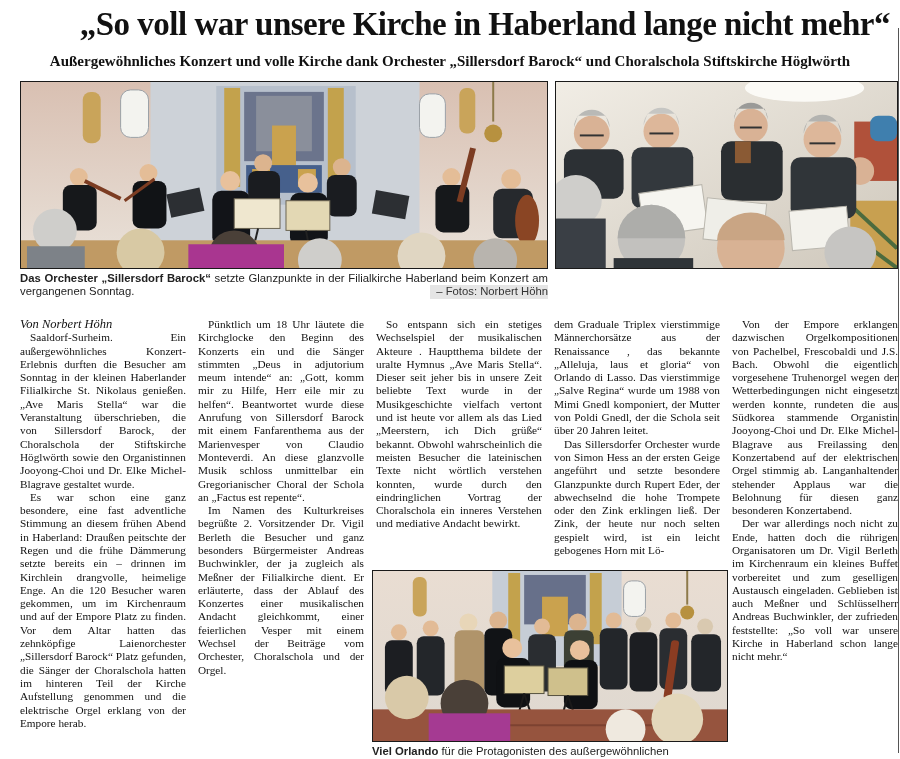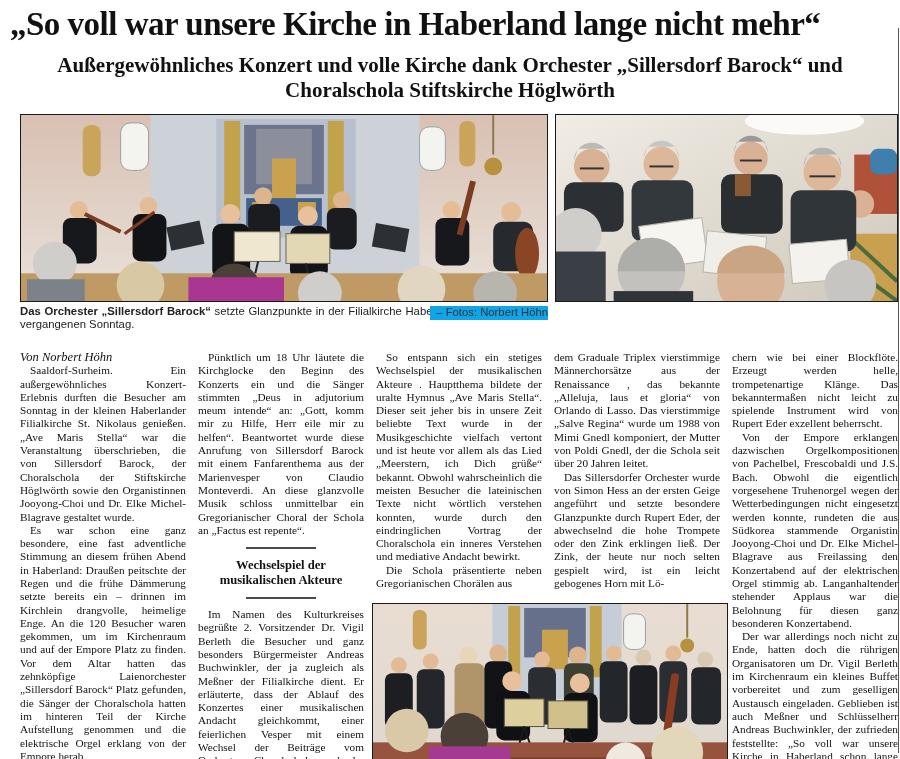--- a/index.html
+++ b/index.html
@@ -1,33 +1,33 @@
 <!DOCTYPE html>
 <html lang="de"><head>
 <meta charset="utf-8">
 <style>
   html,body{margin:0;padding:0;background:#fff;}
   .page{position:relative;width:900px;height:759px;background:#fff;overflow:hidden;
         font-family:"Liberation Serif", serif;color:#111;}
   
-  .headline{margin:6px 10px 5px 10px;text-align:left;font-size:33px;font-weight:bold;
+  .headline{margin:6px 10px 5px 10px;text-align:right;font-size:33px;font-weight:bold;
             letter-spacing:-0.5px;line-height:1.15;}
-  .subheadline{margin-top:9px;text-align:center;font-size:21px;font-weight:bold;}
+  .subheadline{margin-top:9px;text-align:center;font-size:15px;font-weight:bold;}
   
   .photos-row{display:flex;margin:11px 2px 0 20px;gap:7px;height:188px;}
   .photo{border:1px solid #1a1a1a;box-sizing:border-box;overflow:hidden;background:#ccc;}
   .photo svg{display:block;width:100%;height:100%;}
   .photo-left{width:528px;}
   .photo-right{width:343px;}
   .captions-row{display:flex;margin:3px 14px 0 20px;gap:7px;
                 font-family:"Liberation Sans", sans-serif;font-size:11.3px;line-height:13.5px;color:#222;}
   .cap-left{width:528px;position:relative;text-align:justify;}
   .cap-right{width:343px;text-align:justify;}
   .cap-bold{font-weight:bold;}
-  .credit{position:absolute;right:0;bottom:12px;background:#0ea5e9;padding-left:6px;color:#333;}
+  .credit{position:absolute;right:0;bottom:0;background:#e5e5e5;padding-left:6px;color:#333;}
   
   .columns{position:relative;display:flex;gap:12px;margin:19px 2px 0 20px;height:450px;}
   .col{width:166px;font-size:11.25px;line-height:13.3px;text-align:justify;hyphens:auto;}
   .col p{margin:0;text-indent:10px;}
   .col p.noindent{text-indent:0;}
   .byline{font-style:italic;font-size:12.5px;margin-bottom:14px;text-indent:0 !important;}
   .lead{font-weight:normal;}
   .subhead-block{margin:10px 0 9px 0;text-align:center;}
   .subhead-rule{width:70px;height:2px;background:#4a4a4a;margin:0 auto;}
   .subhead-text{font-weight:bold;font-size:12.6px;line-height:15px;margin:9px 0;}
@@ -186,43 +186,33 @@
   <div class="columns">
 
     <div class="col">
       <p class="byline">Von Norbert Höhn</p>
       <p><span class="lead">Saaldorf-Surheim.</span><span> Ein außergewöhnliches Konzert-Erlebnis durften die Besucher am Sonntag in der kleinen Haberlander Filialkirche St. Nikolaus genießen. „Ave Maris Stella“ war die Veranstaltung überschrieben, die von Sillersdorf Barock, der Choralschola der Stiftskirche Höglwörth sowie den Organistinnen Jooyong-Choi und Dr. Elke Michel-Blagrave gestaltet wurde.</span></p>
       <p>Es war schon eine ganz besondere, eine fast adventliche Stimmung an diesem frühen Abend in Haberland: Draußen peitschte der Regen und die frühe Dämmerung setzte bereits ein – drinnen im Kirchlein drangvolle, heimelige Enge. An die 120 Besucher waren gekommen, um im Kirchenraum und auf der Empore Platz zu finden. Vor dem Altar hatten das zehnköpfige Laienorchester „Sillersdorf Barock“ Platz gefunden, die Sänger der Choralschola hatten im hinteren Teil der Kirche Aufstellung genommen und die elektrische Orgel erklang von der Empore herab.</p>
     </div>
 
     <div class="col">
       <p>Pünktlich um 18 Uhr läutete die Kirchglocke den Beginn des Konzerts ein und die Sänger stimmten „Deus in adjutorium meum intende“ an: „Gott, komm mir zu Hilfe, Herr eile mir zu helfen“. Beantwortet wurde diese Anrufung von Sillersdorf Barock mit einem Fanfarenthema aus der Marienvesper von Claudio Monteverdi. An diese glanzvolle Musik schloss unmittelbar ein Gregorianischer Choral der Schola an „Factus est repente“.</p>
-      <div class="subhead-block">
-        <div class="subhead-rule"></div>
-        <div class="subhead-text">
-          <span>Wechselspiel der</span><br>
-          <span>musikalischen Akteure</span>
-        </div>
-        <div class="subhead-rule"></div>
-      </div>
       <p>Im Namen des Kulturkreises begrüßte 2. Vorsitzender Dr. Vigil Berleth die Besucher und ganz besonders Bürgermeister Andreas Buchwinkler, der ja zugleich als Meßner der Filialkirche dient. Er erläuterte, dass der Ablauf des Konzertes einer musikalischen Andacht gleichkommt, einer feierlichen Vesper mit einem Wechsel der Beiträge vom Orchester, Choralschola und der Orgel.</p>
     </div>
 
     <div class="col">
       <p>So entspann sich ein stetiges Wechselspiel der musikalischen Akteure . Hauptthema bildete der uralte Hymnus „Ave Maris Stella“. Dieser seit jeher bis in unsere Zeit beliebte Text wurde in der Musikgeschichte vielfach vertont und ist heute vor allem als das Lied „Meerstern, ich Dich grüße“ bekannt. Obwohl wahrscheinlich die meisten Besucher die lateinischen Texte nicht wörtlich verstehen konnten, wurde durch den eindringlichen Vortrag der Choralschola ein inneres Verstehen und mediative Andacht bewirkt.</p>
-      <p>Die Schola präsentierte neben Gregorianischen Chorälen aus</p>
     </div>
 
     <div class="col">
       <p class="noindent">dem Graduale Triplex vierstimmige Männerchorsätze aus der Renaissance , das bekannte „Alleluja, laus et gloria“ von Orlando di Lasso. Das vierstimmige „Salve Regina“ wurde um 1988 von Mimi Gnedl komponiert, der Mutter von Poldi Gnedl, der die Schola seit über 20 Jahren leitet.</p>
       <p>Das Sillersdorfer Orchester wurde von Simon Hess an der ersten Geige angeführt und setzte besondere Glanzpunkte durch Rupert Eder, der abwechselnd die hohe Trompete oder den Zink erklingen ließ. Der Zink, der heute nur noch selten gespielt wird, ist ein leicht gebogenes Horn mit Lö-</p>
     </div>
 
     <div class="col">
-      <p class="noindent">chern wie bei einer Blockflöte. Erzeugt werden helle, trompetenartige Klänge. Das bekanntermaßen nicht leicht zu spielende Instrument wird von Rupert Eder exzellent beherrscht.</p>
       <p>Von der Empore erklangen dazwischen Orgelkompositionen von Pachelbel, Frescobaldi und J.S. Bach. Obwohl die eigentlich vorgesehene Truhenorgel wegen der Wetterbedingungen nicht eingesetzt werden konnte, rundeten die aus Südkorea stammende Organistin Jooyong-Choi und Dr. Elke Michel-Blagrave aus Freilassing den Konzertabend auf der elektrischen Orgel stimmig ab. Langanhaltender stehender Applaus war die Belohnung für diesen ganz besonderen Konzertabend.</p>
       <p>Der war allerdings noch nicht zu Ende, hatten doch die rührigen Organisatoren um Dr. Vigil Berleth im Kirchenraum ein kleines Buffet vorbereitet und zum geselligen Austausch eingeladen. Geblieben ist auch Meßner und Schlüsselherr Andreas Buchwinkler, der zufrieden feststellte: „So voll war unsere Kirche in Haberland schon lange nicht mehr.“</p>
     </div>
 
     <div class="bottom-photo-block">
       <div class="photo bottom-photo">
         <svg viewBox="0 0 356 172" preserveAspectRatio="none">
           <defs>
             <linearGradient id="wallB" x1="0" y1="0" x2="0" y2="1">
               <stop offset="0" stop-color="#e9ddd2"></stop>

